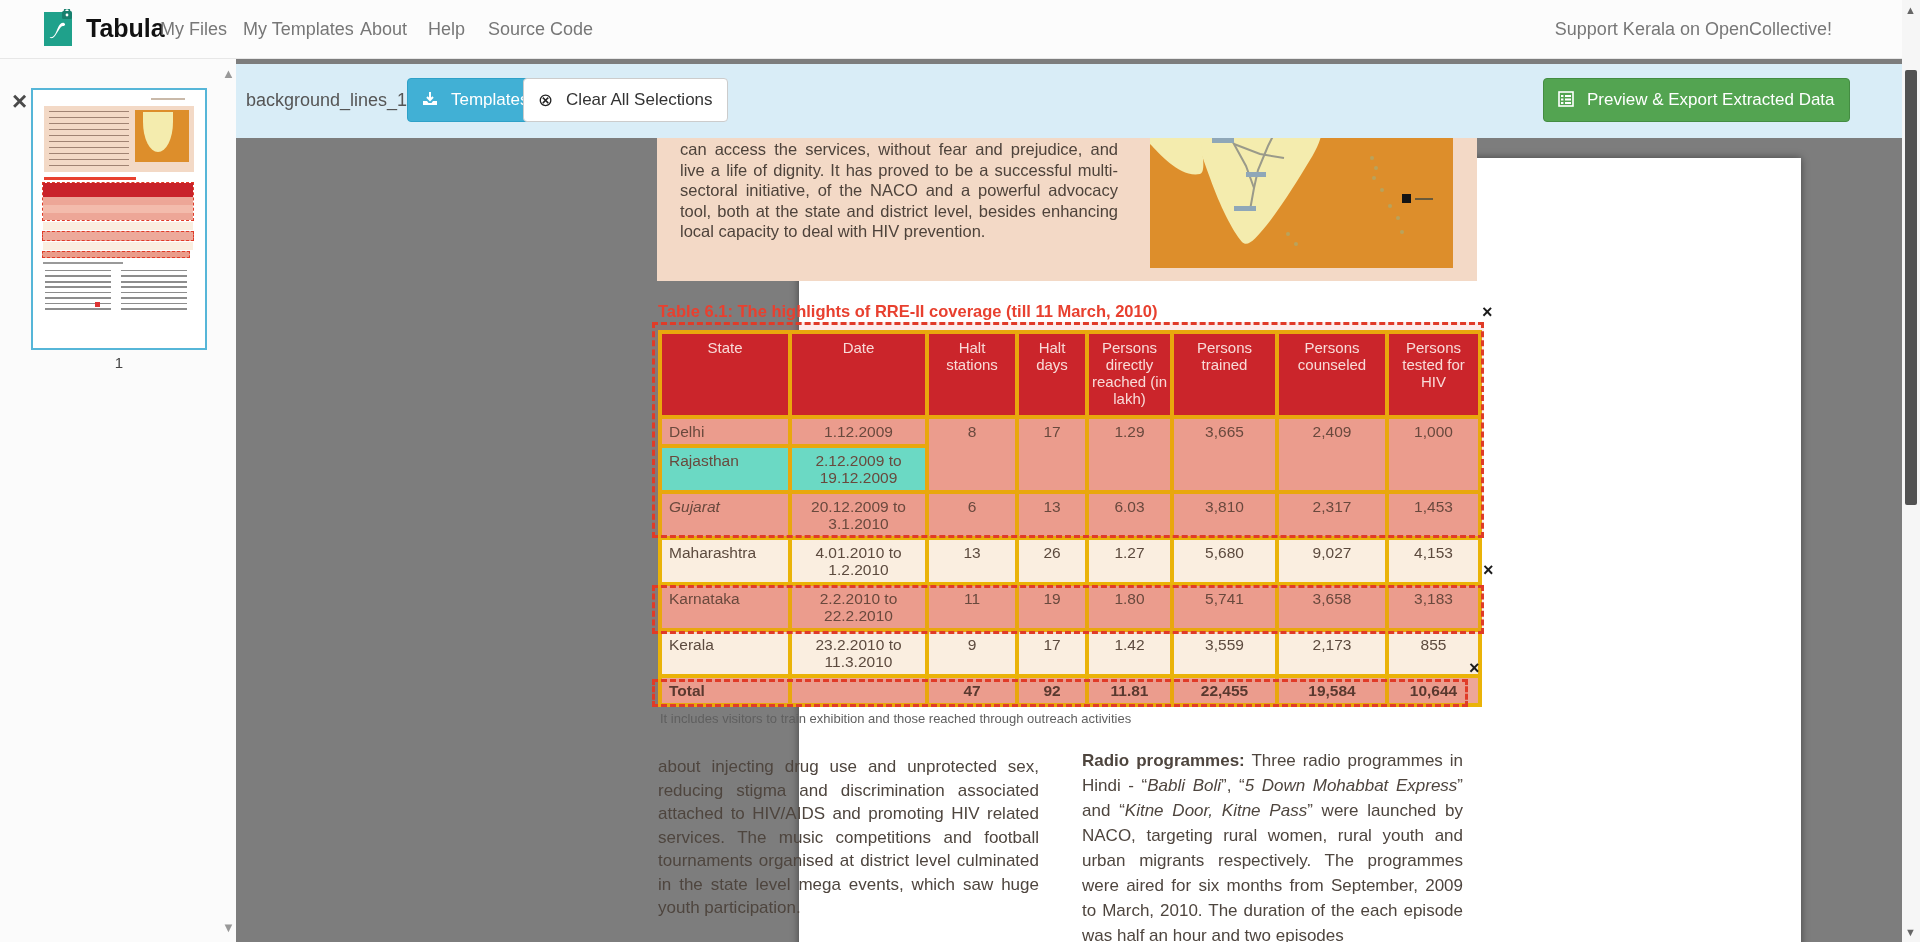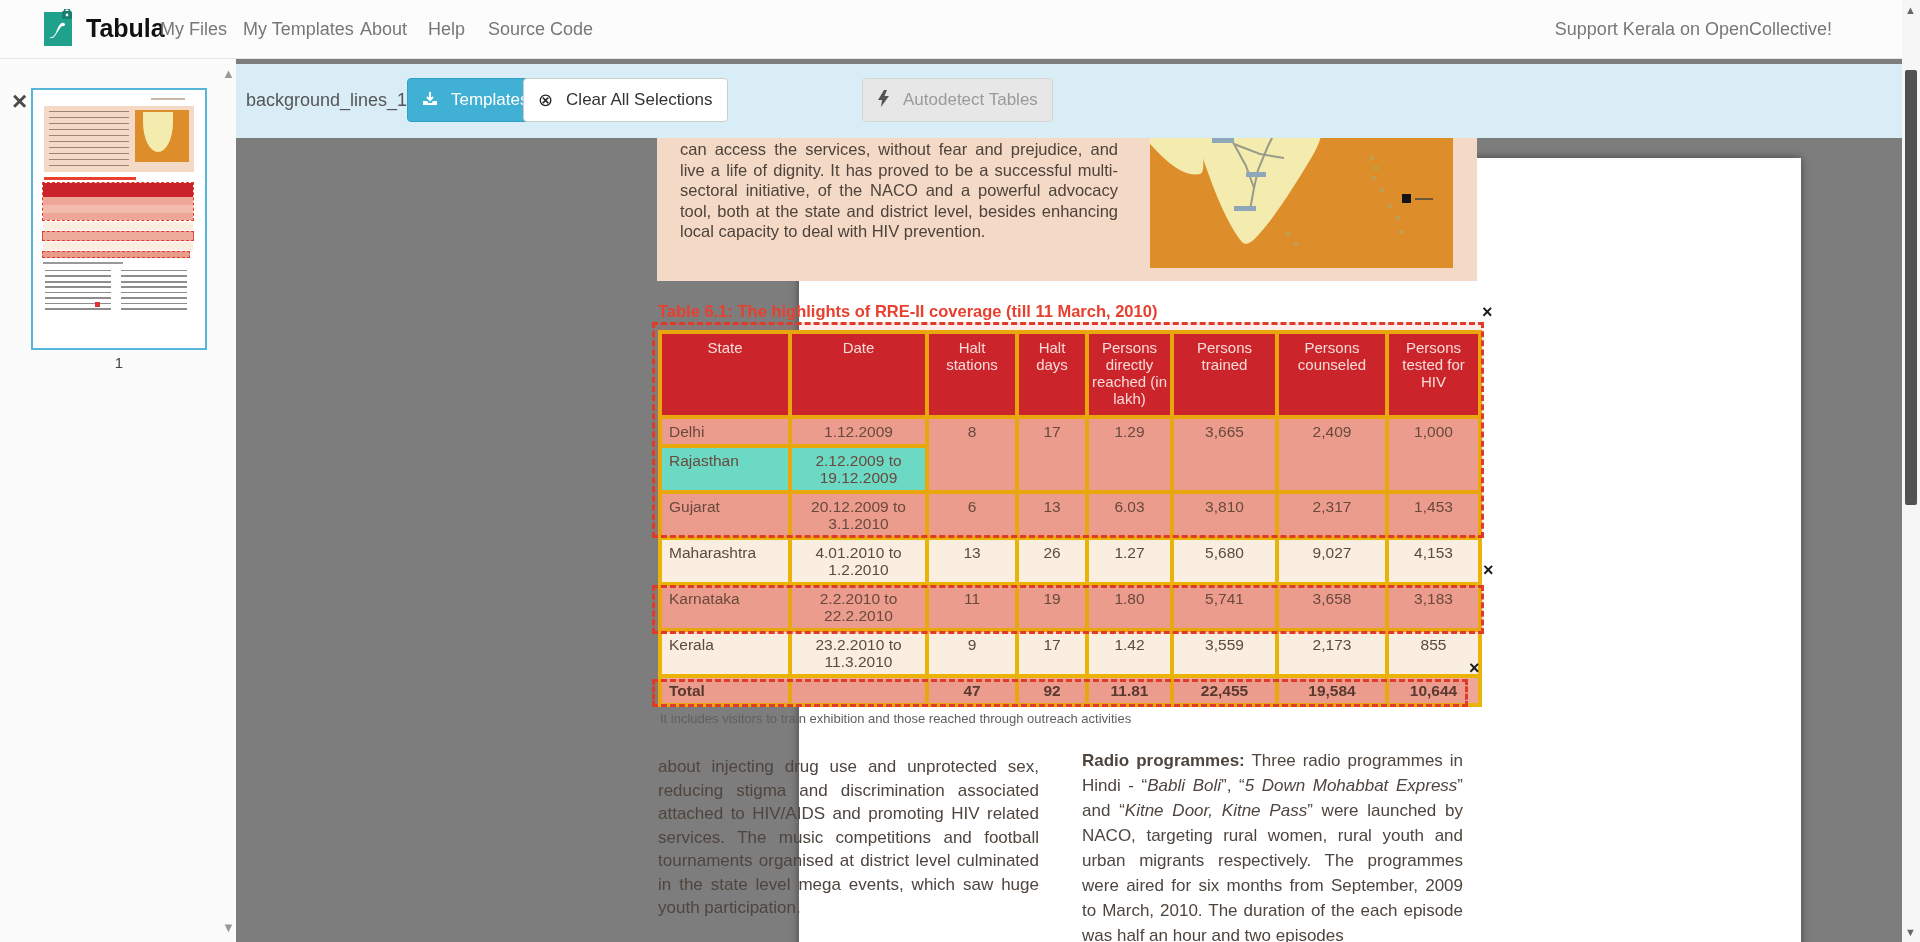--- a/index.html
+++ b/index.html
@@ -187,21 +187,21 @@
           <td rowspan="2">1.29</td>
           <td rowspan="2">3,665</td>
           <td rowspan="2">2,409</td>
           <td rowspan="2">1,000</td>
         </tr>
         <tr class="even sel">
           <td class="st" style="height: 46px;">Rajasthan</td>
           <td>2.12.2009 to 19.12.2009</td>
         </tr>
         <tr class="odd sel">
-          <td class="st" style="height: 37px;">Gujarat</td>
+          <td class="st" style="height: 37px; font-style: italic;">Gujarat</td>
           <td>20.12.2009 to 3.1.2010</td>
           <td>6</td>
           <td>13</td>
           <td>6.03</td>
           <td>3,810</td>
           <td>2,317</td>
           <td>1,453</td>
         </tr>
         <tr class="even">
           <td class="st" style="height: 44px;">Maharashtra</td>
@@ -269,29 +269,35 @@
           </svg>
       </span>
       <span>Templates</span>
     </div>
 
     <div class="btn btn-clear">
       <span class="gicon" style="color:#222">⊗</span>
       <span>Clear All Selections</span>
     </div>
 
-    <div class="btn btn-auto">
+
+    <div class="btn btn-export">
       <span class="gicon">
-        <svg width="13" height="17" viewBox="0 0 13 17">
-            <path d="M7 0 L1 10 h4 L4 17 L12 6 H7.5 L10 0 Z" fill="#555"></path>
+        <svg width="16" height="16" viewBox="0 0 16 16">
+            <rect x="1" y="1" width="14" height="14" fill="none" stroke="#fff" stroke-width="1.6"></rect>
+            <rect x="3" y="4" width="2.4" height="2" fill="#fff"></rect>
+            <rect x="7" y="4" width="6" height="2" fill="#fff"></rect>
+            <rect x="3" y="7.5" width="2.4" height="2" fill="#fff"></rect>
+            <rect x="7" y="7.5" width="6" height="2" fill="#fff"></rect>
+            <rect x="3" y="11" width="2.4" height="2" fill="#fff"></rect>
+            <rect x="7" y="11" width="6" height="2" fill="#fff"></rect>
           </svg>
       </span>
-      <span>Autodetect Tables</span>
-    </div>
-
+      <span>Preview &amp; Export Extracted Data</span>
+    </div>
   </div>
 
   <div class="scrollbar-main">
     <div class="sc-arrow" style="top:4px">▲</div>
     <div class="sc-thumb"></div>
     <div class="sc-arrow" style="top:926px">▼</div>
   </div>
 
 </div>
 

